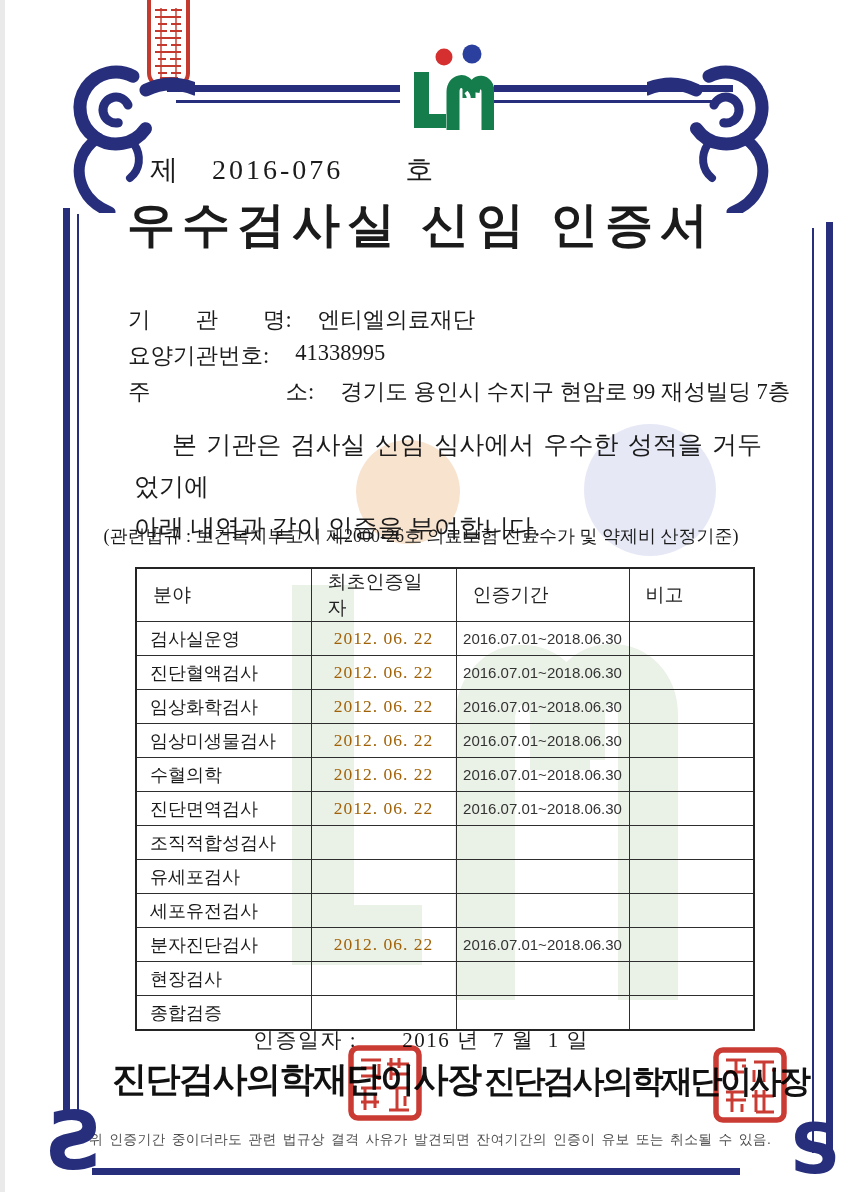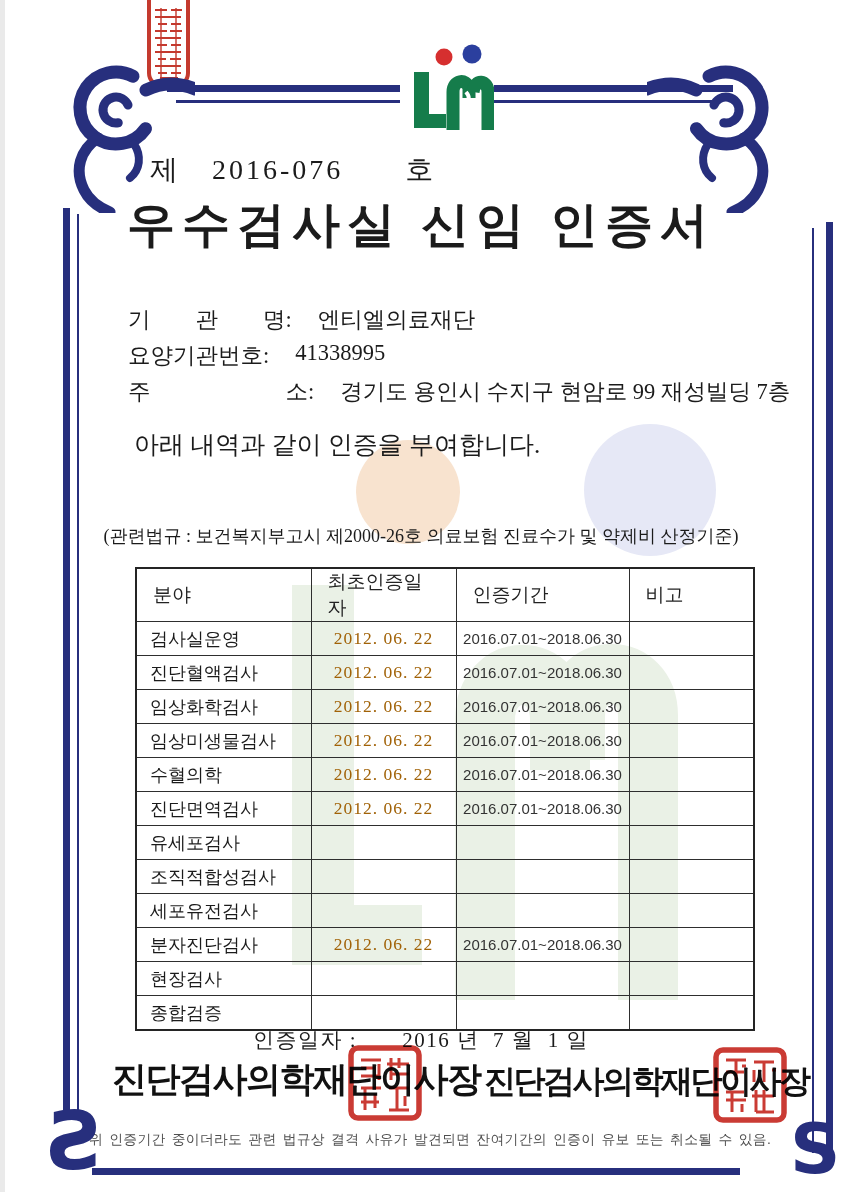--- a/index.html
+++ b/index.html
@@ -140,20 +140,21 @@
       <span class="info-label">요양기관번호:</span>
       <span class="info-value">41338995</span>
     </div>
     <div class="info-row">
       <span class="info-label">주　　　　　　소:</span>
       <span class="info-value">경기도 용인시 수지구 현암로 99 재성빌딩 7층</span>
     </div>
   </div>
 
   <div class="abs body-par">
+    <div class="body-line1">본 기관은 검사실 신임 심사에서 우수한 성적을 거두었기에</div>
     <div>아래 내역과 같이 인증을 부여합니다.</div>
   </div>
 
   <div class="abs regulation">(관련법규 : 보건복지부고시 제2000-26호 의료보험 진료수가 및 약제비 산정기준)</div>
 
   <div class="abs cert-table">
     <table>
       <colgroup>
           <col style="width:175px">
           <col style="width:145px">
@@ -197,27 +198,27 @@
             <td class="p">2016.07.01~2018.06.30</td>
             <td class="n">&nbsp;</td>
           </tr>
           <tr>
             <td class="f">진단면역검사</td>
             <td class="d">2012. 06. 22</td>
             <td class="p">2016.07.01~2018.06.30</td>
             <td class="n">&nbsp;</td>
           </tr>
           <tr>
+            <td class="f">조직적합성검사</td>
+            <td class="d">&nbsp;</td>
+            <td class="p">&nbsp;</td>
+            <td class="n">&nbsp;</td>
+          </tr>
+          <tr>
             <td class="f">유세포검사</td>
-            <td class="d">&nbsp;</td>
-            <td class="p">&nbsp;</td>
-            <td class="n">&nbsp;</td>
-          </tr>
-          <tr>
-            <td class="f">조직적합성검사</td>
             <td class="d">&nbsp;</td>
             <td class="p">&nbsp;</td>
             <td class="n">&nbsp;</td>
           </tr>
           <tr>
             <td class="f">세포유전검사</td>
             <td class="d">&nbsp;</td>
             <td class="p">&nbsp;</td>
             <td class="n">&nbsp;</td>
           </tr>

